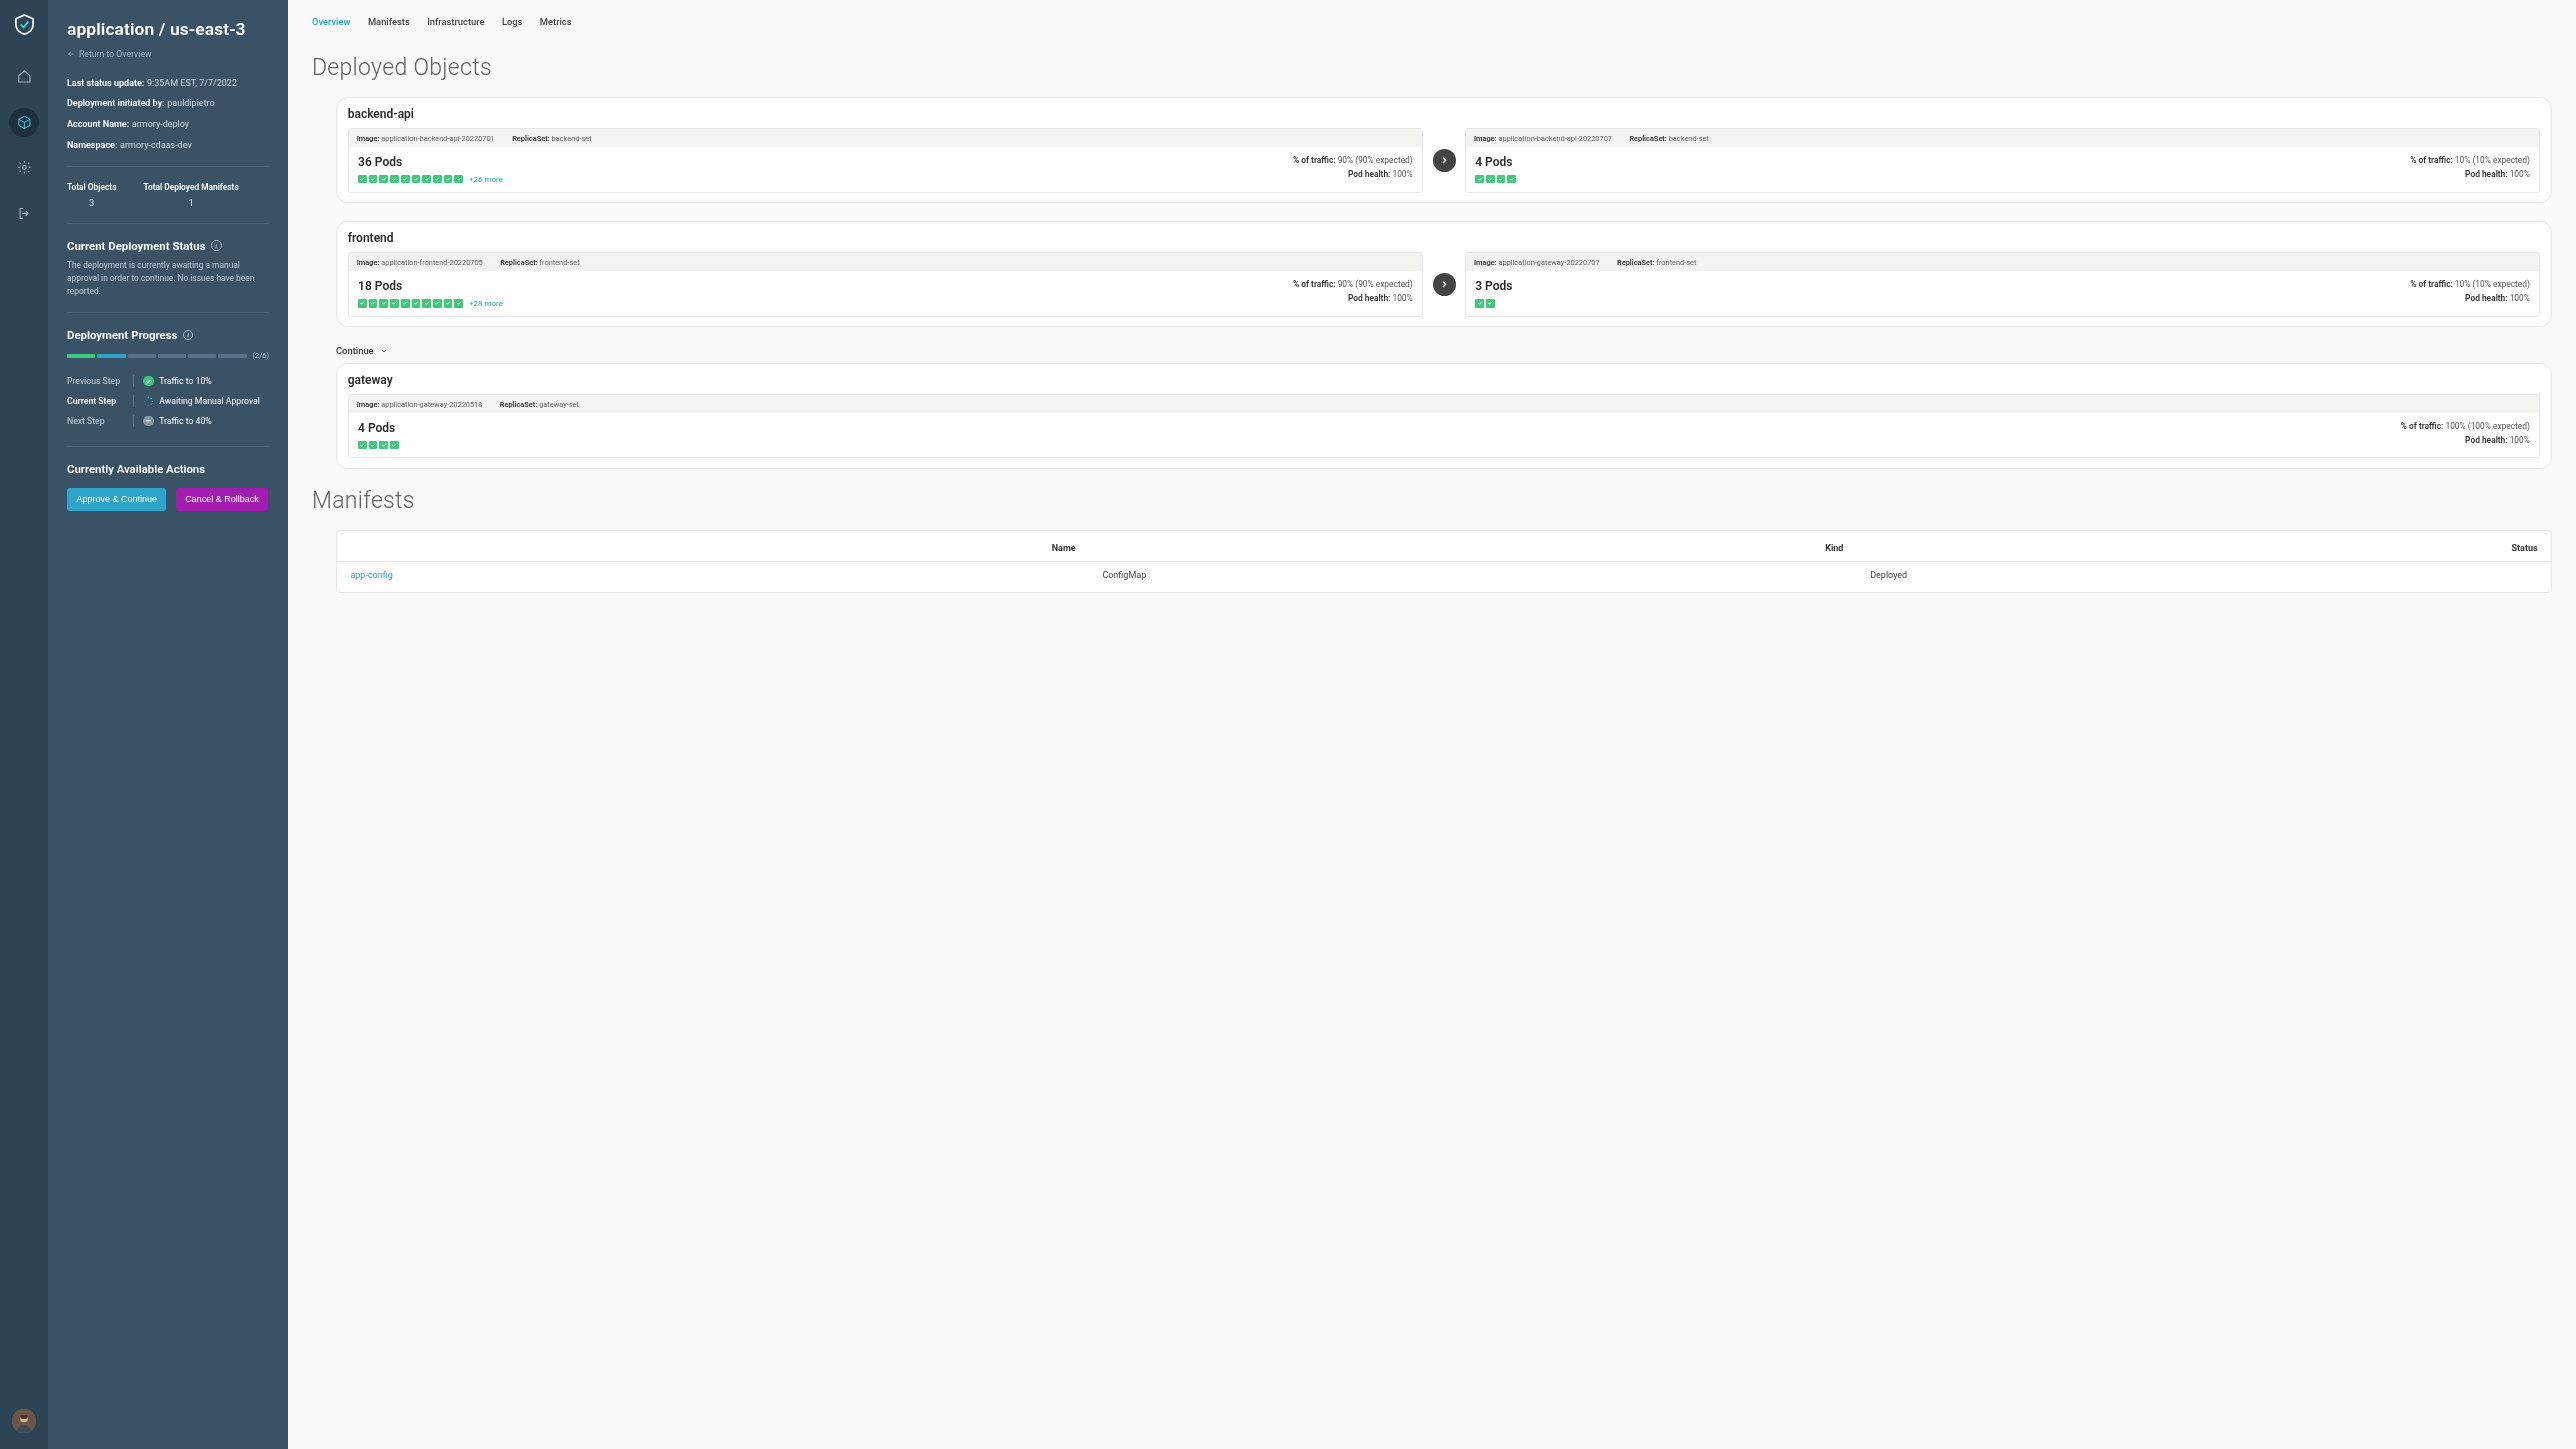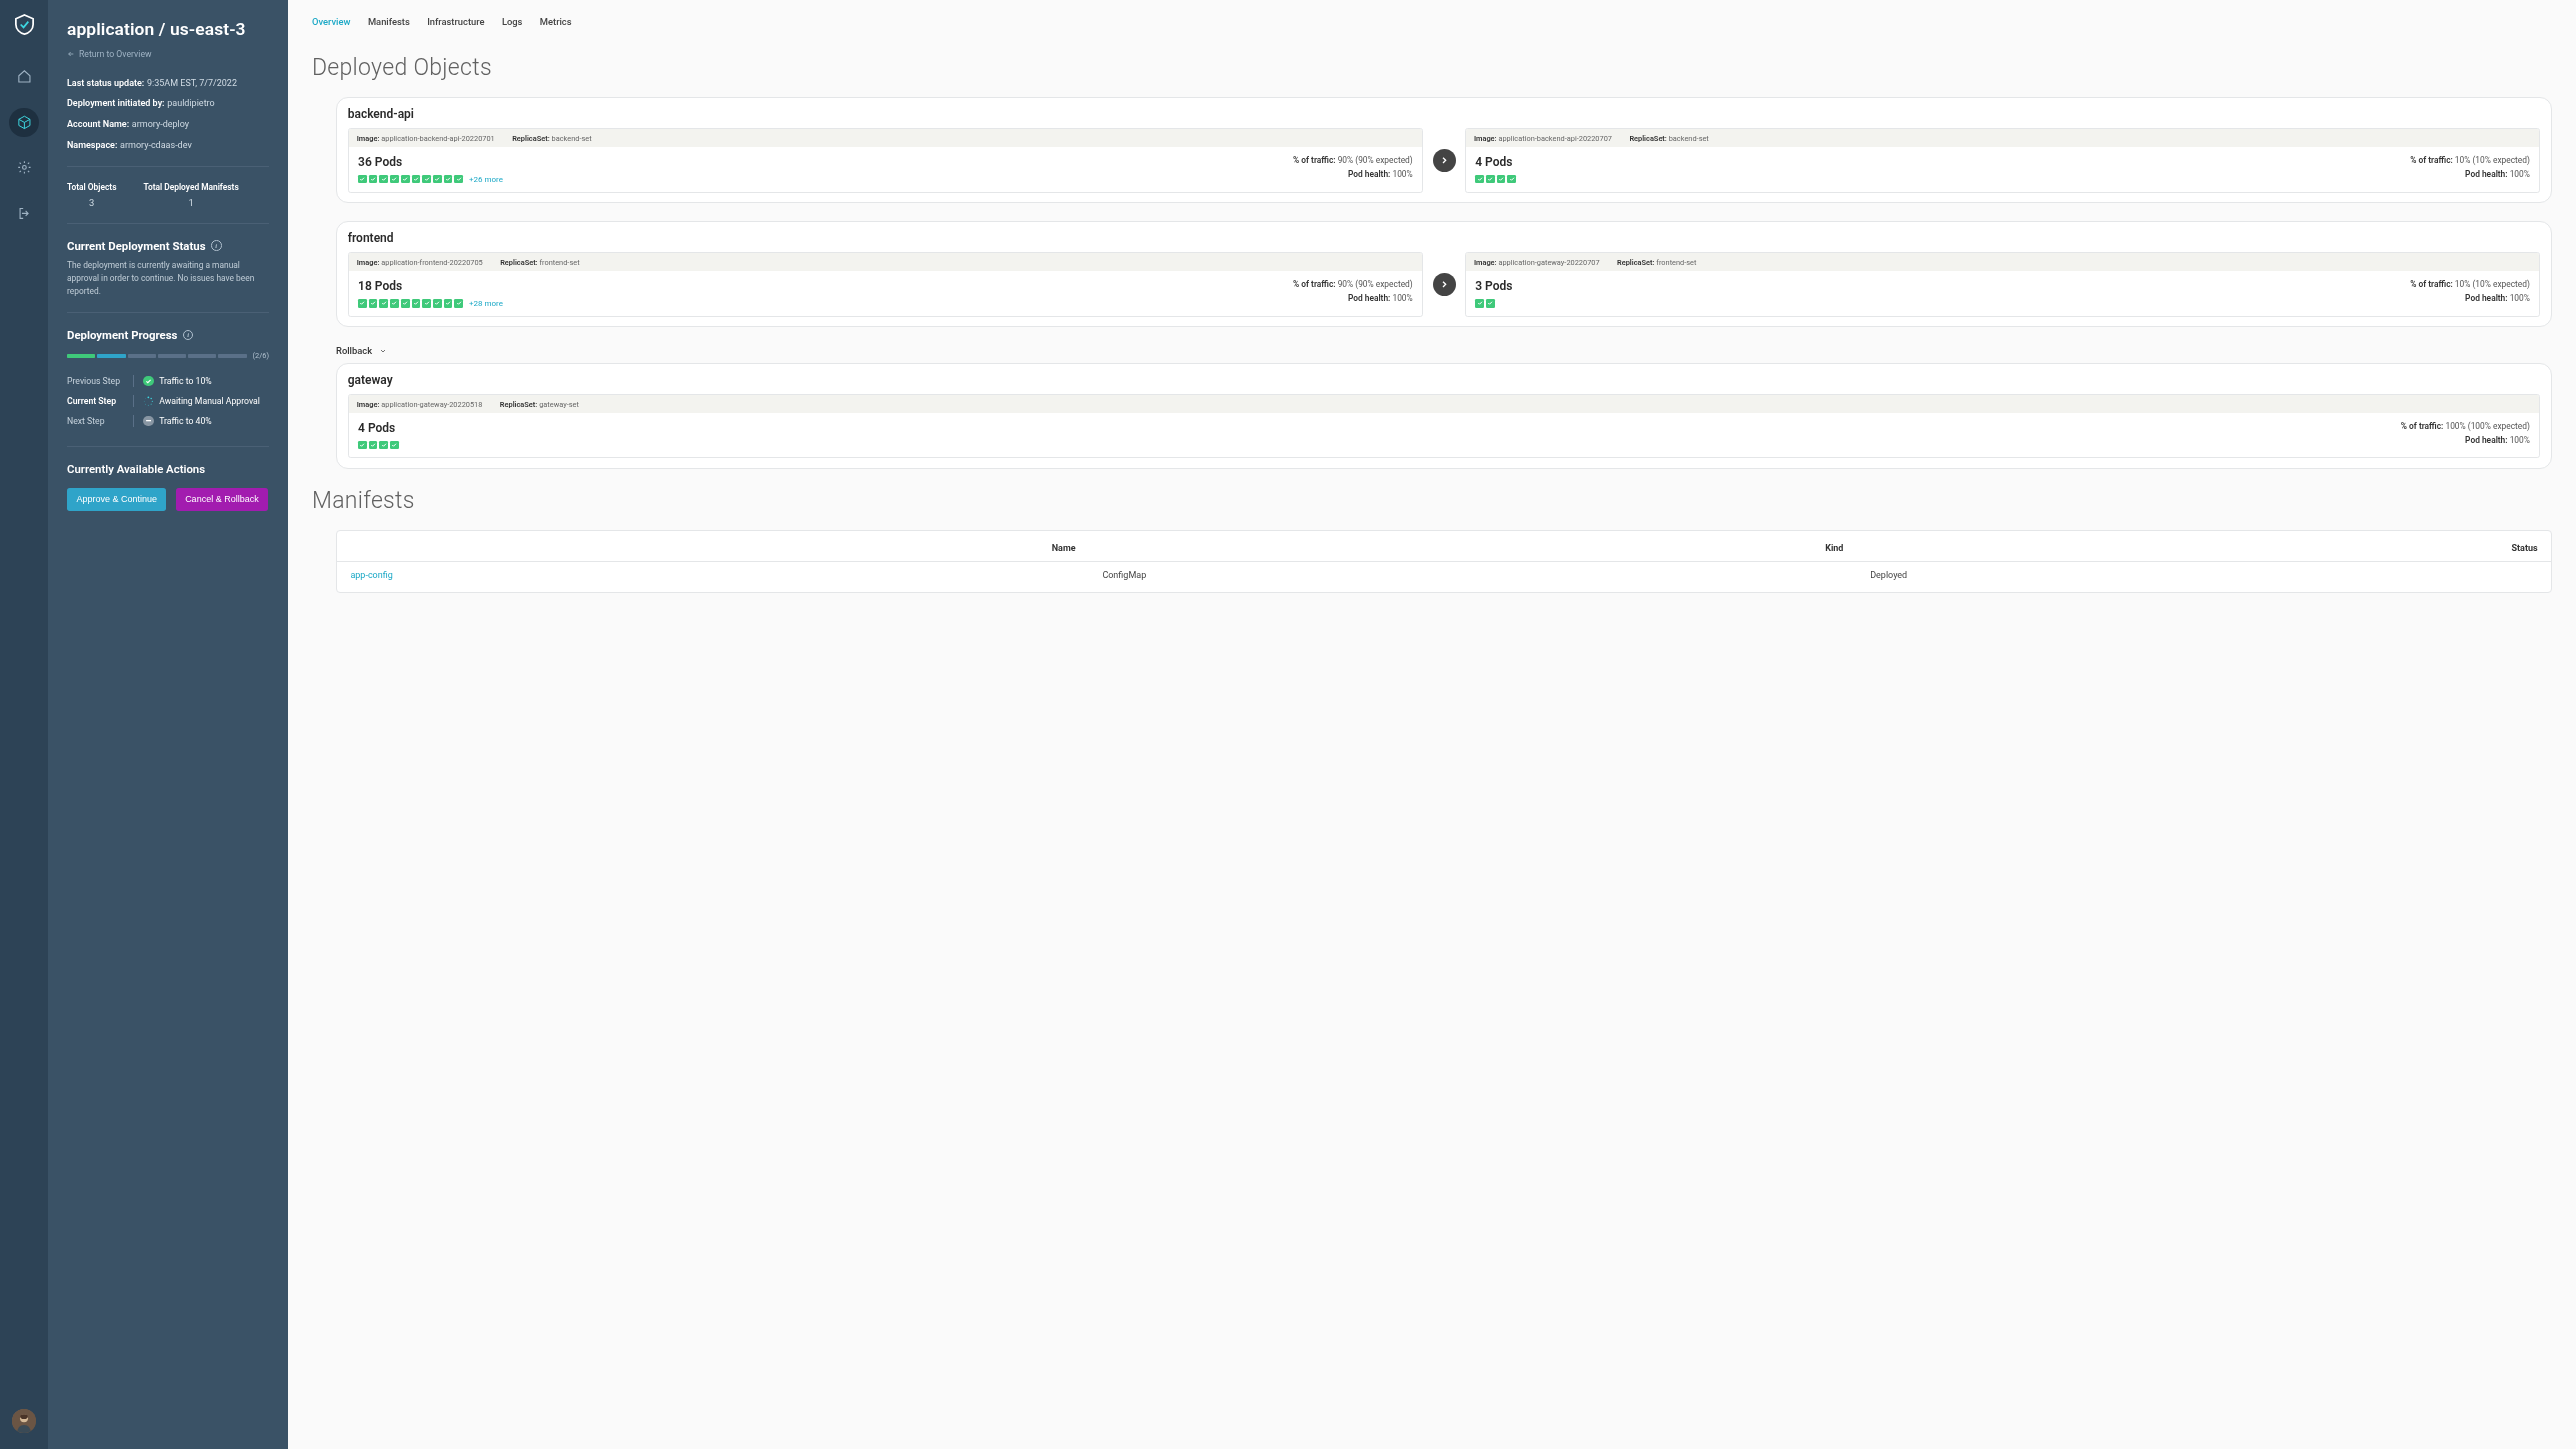--- a/index.html
+++ b/index.html
@@ -450,21 +450,21 @@
             <div class="pod-right">
               <div><b>% of traffic:</b> <span>10% (10% expected)</span></div>
               <div><b>Pod health:</b> <span>100%</span></div>
             </div>
           </div>
         </div>
       </div>
     </div>
 
     <div class="group-header">
-      <span>Rollback</span>
+      <span>Continue</span>
       <svg width="8" height="8" viewBox="0 0 24 24" fill="none" stroke="#555" stroke-width="2.5">
           <path d="M6 9l6 6 6-6"></path>
         </svg>
     </div>
 
     <div class="obj-card">
       <div class="obj-name">gateway</div>
       <div class="pod-box">
         <div class="pod-head">
           <span><b>Image:</b> <span>application-gateway-20220518</span></span>

